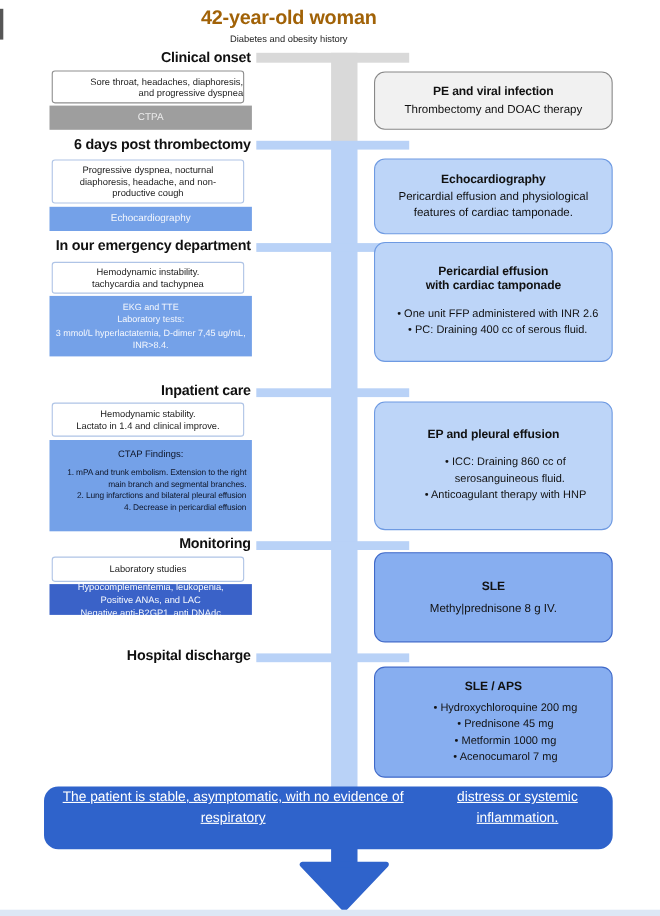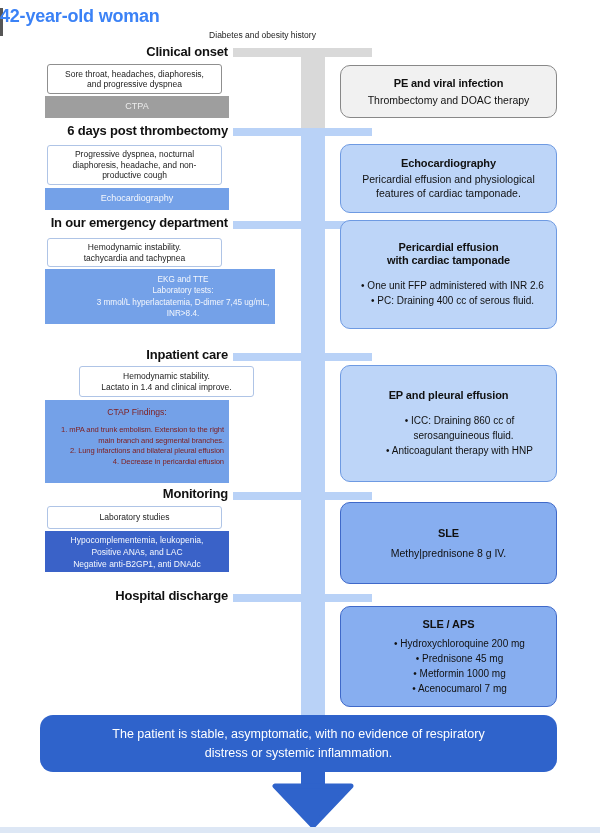--- a/index.html
+++ b/index.html
@@ -2,22 +2,22 @@
 <html style="--gray-track: #d9d9d9; --blue-track: #b9d2f7; --gray-box: #9e9e9e; --blue-box: #74a1e8; --dark-blue-box: #3a62c8; --gray-fill: #f1f1f1; --right-light-fill: #bdd5f8; --right-light-border: #6e9ae2; --right-medium-fill: #87aef0; --right-medium-border: #3f69c9; --outcome-blue: #2f63cb;"><head>
 <meta charset="utf-8">
 <style>
   html,body{margin:0;padding:0;background:#ffffff;}
   .page{
     position:relative;width:600px;height:833px;background:#fff;overflow:hidden;
     font-family:"Liberation Sans",sans-serif;color:#1a1a1a;
   }
   .artifact{position:absolute;left:0;top:8px;width:3px;height:28px;background:#565656;}
   .title{
-    position:absolute;left:0;top:6px;width:525px;
-    font-size:18px;font-weight:bold;letter-spacing:-0.2px;color:#3b82f6;
+    position:absolute;left:0;top:6px;width:525px;text-align:center;
+    font-size:18px;font-weight:bold;letter-spacing:-0.2px;color:#a16207;
   }
   .subtitle{
     position:absolute;left:0;top:30px;width:525px;text-align:center;
     font-size:8.5px;color:#222;
   }
   .spine{position:absolute;left:301px;width:24px;}
   .spine-gray{top:48px;height:83px;background:var(--gray-track,#d9d9d9);}
   .spine-blue{top:131px;height:585px;background:var(--blue-track,#b9d2f7);}
   .tick{position:absolute;left:233px;width:139px;height:8px;}
   .tick-gray{background:var(--gray-track,#d9d9d9);}
@@ -26,33 +26,33 @@
     position:absolute;right:372px;width:230px;text-align:right;
     font-size:13px;line-height:16px;font-weight:bold;color:#111;letter-spacing:-0.2px;white-space:nowrap;
   }
   
   .wbox{
     position:absolute;left:47px;width:173px;background:#fff;
     border:1px solid #afc4e6;border-radius:3px;
     display:flex;flex-direction:column;justify-content:center;align-items:center;
     font-size:8.5px;line-height:10.5px;text-align:center;color:#222;
   }
-  .wbox.gray-border{border-color:#8f8f8f;}
+  .wbox.gray-border{border-color:#8f8f8f;align-items:flex-end;}
   .cbox{
     position:absolute;left:45px;width:184px;overflow:hidden;
     display:flex;flex-direction:column;justify-content:center;align-items:center;
     color:#f4f7fd;text-align:center;font-size:8.2px;line-height:11.5px;
   }
   .cbox .nowrap{white-space:nowrap;}
   .cbox-blue{background:var(--blue-box,#74a1e8);}
   .cbox-gray{background:var(--gray-box,#9e9e9e);color:#ececec;font-size:9px;}
   .cbox-dark{background:var(--dark-blue-box,#3a62c8);font-size:8.5px;line-height:12px;}
   .ctap{
     position:absolute;left:45px;width:184px;background:var(--blue-box,#74a1e8);
-    color:#7f1d1d;padding:7px 5px 0 5px;box-sizing:border-box;overflow:hidden;
+    color:#0f172a;padding:7px 5px 0 5px;box-sizing:border-box;overflow:hidden;
   }
   .ctap-heading{text-align:center;font-size:8.6px;margin-bottom:8px;}
   .ctap-items{font-size:7.6px;line-height:10.6px;text-align:right;letter-spacing:-0.1px;}
   
   .rbox{
     position:absolute;left:340px;width:217px;box-sizing:border-box;border-radius:10px;
     display:flex;flex-direction:column;justify-content:center;align-items:stretch;
     text-align:center;color:#111;
   }
   .rbox-gray{background:var(--gray-fill,#f1f1f1);border:1.5px solid #888;align-items:center;}
@@ -62,22 +62,22 @@
   .r-body{font-size:10.5px;line-height:14px;margin-top:3px;}
   .r-bullets{
     text-align:left;font-size:10px;line-height:15px;
     padding-left:16px;padding-right:6px;margin-top:11px;
   }
   .r-bullets .bullet{padding-left:8px;text-indent:-8px;text-align:center;}
   
   .outcome{
     position:absolute;left:40px;top:715px;width:517px;height:57px;box-sizing:border-box;
     background:var(--outcome-blue,#2f63cb);border-radius:13px;
-    display:flex;flex-direction:column;justify-content:center;
-    color:#fff;text-align:center;font-size:12.5px;line-height:19px;
+    display:flex;justify-content:center;
+    color:#fff;text-align:center;font-size:12.5px;line-height:19px;text-decoration:underline;
   }
   .down-arrow{position:absolute;left:268px;top:769px;width:90px;height:60px;}
   .bottom-strip{position:absolute;left:0;top:827px;width:600px;height:6px;background:#dde7f5;}
 </style>
 </head>
 <body>
 
 <div class="page">
 
   <div class="artifact"></div>
@@ -116,45 +116,45 @@
     <div>productive cough</div>
   </div>
   <div class="cbox cbox-blue" style="top:188px;height:22px;font-size:9px;">
     <div class="nowrap">Echocardiography</div>
   </div>
 
   <div class="wbox" style="top:238px;height:27px;">
     <div>Hemodynamic instability.</div>
     <div>tachycardia and tachypnea</div>
   </div>
-  <div class="cbox cbox-blue" style="top:269px;height:55px;padding-left:46px;">
+  <div class="cbox cbox-blue" style="top:269px;height:55px;">
     <div class="nowrap">EKG and TTE</div>
     <div class="nowrap">Laboratory tests:</div>
     <div class="nowrap">3 mmol/L hyperlactatemia, D-dimer 7,45 ug/mL,</div>
     <div class="nowrap">INR&gt;8.4.</div>
   </div>
 
-  <div class="wbox" style="top:366px;height:29px;margin-left:32px;">
+  <div class="wbox" style="top:366px;height:29px;">
     <div>Hemodynamic stability.</div>
     <div>Lactato in 1.4 and clinical improve.</div>
   </div>
   <div class="ctap" style="top:400px;height:83px;">
     <div class="ctap-heading">CTAP Findings:</div>
     <div class="ctap-items">
       <div>1. mPA and trunk embolism. Extension to the right</div>
       <div>main branch and segmental branches.</div>
       <div>2. Lung infarctions and bilateral pleural effusion</div>
       <div>4. Decrease in pericardial effusion</div>
     </div>
   </div>
 
   <div class="wbox" style="top:506px;height:21px;">
     <div>Laboratory studies</div>
   </div>
-  <div class="cbox cbox-dark" style="top:531px;height:41px;">
+  <div class="cbox cbox-dark" style="top:531px;height:28px;">
     <div class="nowrap">Hypocomplementemia, leukopenia,</div>
     <div class="nowrap">Positive ANAs, and LAC</div>
     <div class="nowrap">Negative anti-B2GP1, anti DNAdc</div>
   </div>
 
   <div class="rbox rbox-gray" style="top:65px;height:53px;">
     <div class="r-title">PE and viral infection</div>
     <div class="r-body">Thrombectomy and DOAC therapy</div>
   </div>
 

